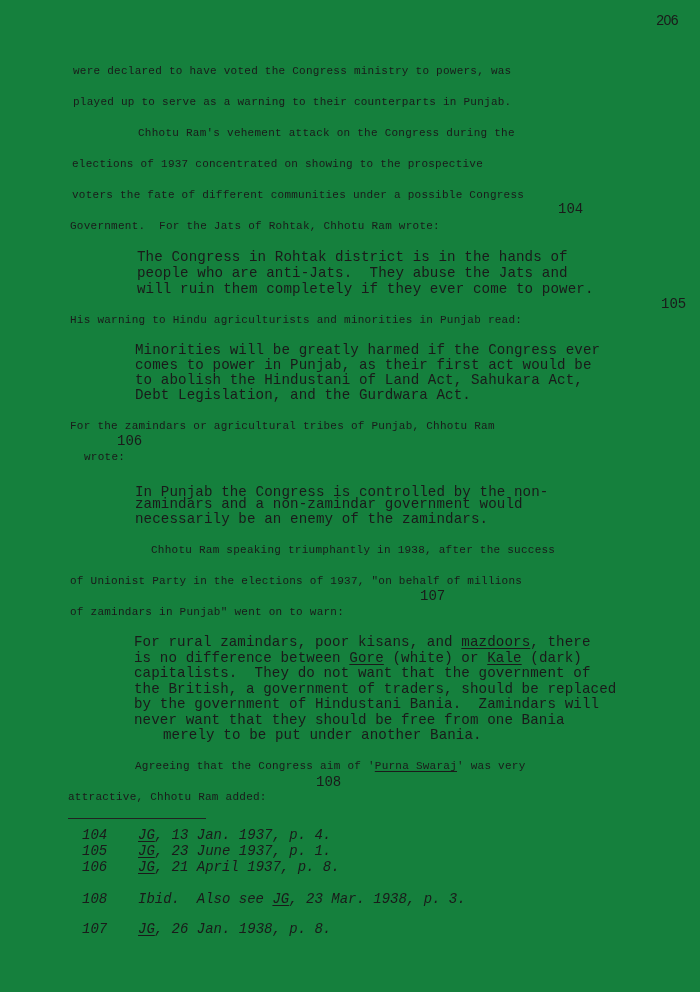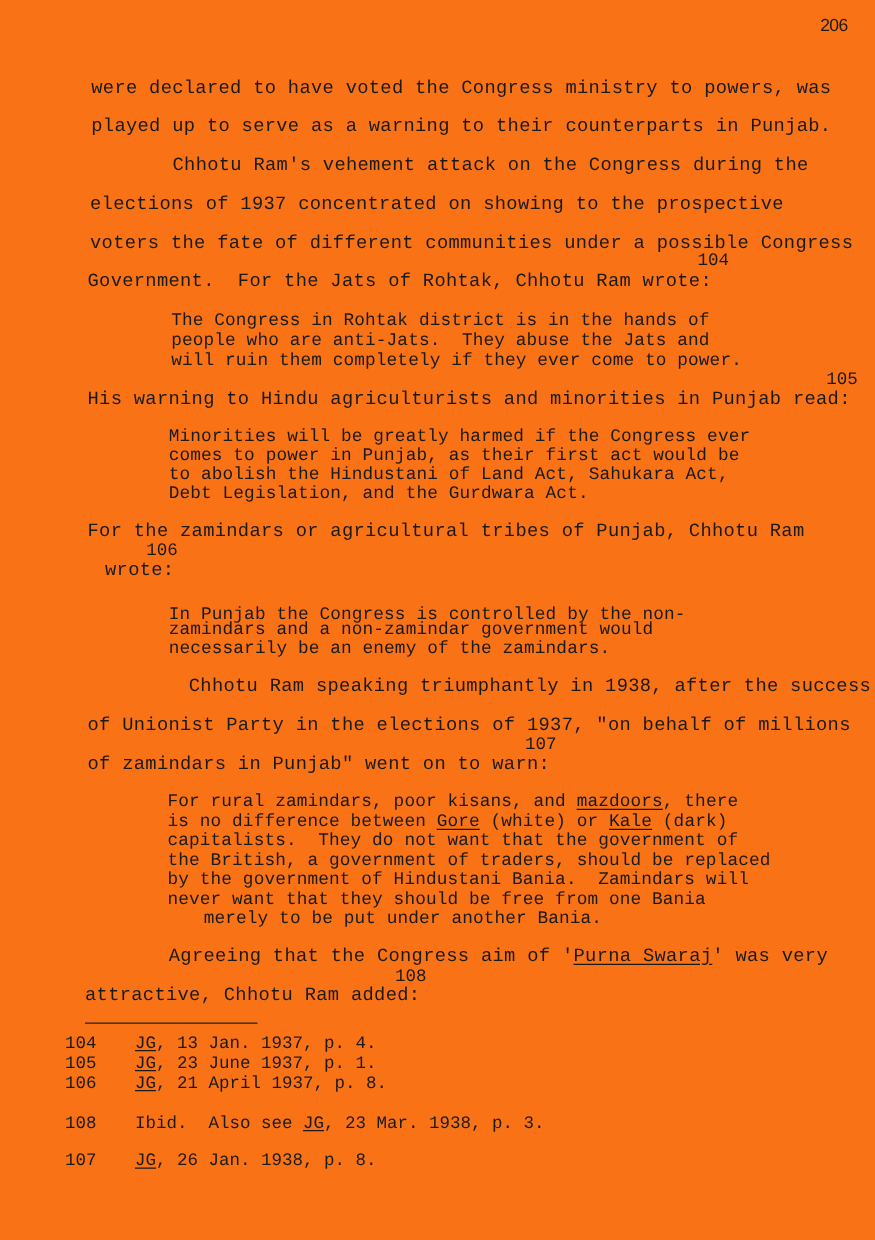--- a/index.html
+++ b/index.html
@@ -1,33 +1,33 @@
 <!DOCTYPE html>
 <html><head>
 <meta charset="utf-8">
 <style>
   html, body { margin: 0; padding: 0; background: #ffffff; }
   body { width: 700px; height: 992px; position: relative; overflow: hidden; }
   .page {
     position: absolute; left: 0; top: 0; width: 700px; height: 992px;
-    background: #f97316;
+    background: #15803d;
     font-family: "Liberation Mono", "DejaVu Sans Mono", monospace;
     color: #1a1a1a;
   }
   .line {
     position: absolute; white-space: pre; font-size: 14.2px; line-height: 16px;
     letter-spacing: 0.15px;
   }
-  .body-line { font-size: 15px; letter-spacing: 0.25px; }
+  .body-line { font-size: 11px; letter-spacing: 0.25px; }
   .quote-line { font-size: 14.2px; letter-spacing: 0.1px; }
   .fnref { position: absolute; font-size: 14px; line-height: 16px; white-space: pre; }
   .page-number { position: absolute; right: 22px; top: 12px; font-size: 14px; font-family: "Liberation Sans", sans-serif; letter-spacing: -0.5px; }
   u { text-decoration: underline; text-underline-offset: 2px; }
   .rule { position: absolute; left: 68px; top: 818px; width: 138px; height: 0; border-top: 1.5px solid #222; }
-  .fn { position: absolute; left: 52px; font-size: 14px; line-height: 14px; white-space: pre; }
+  .fn { position: absolute; left: 82px; font-size: 14px; line-height: 14px; white-space: pre; font-style: italic; }
   .fn .num { display: inline-block; width: 56px; }
 </style>
 </head>
 <body>
 
 <div class="page">
 
   <div class="page-number">206</div>
 
   <div>

